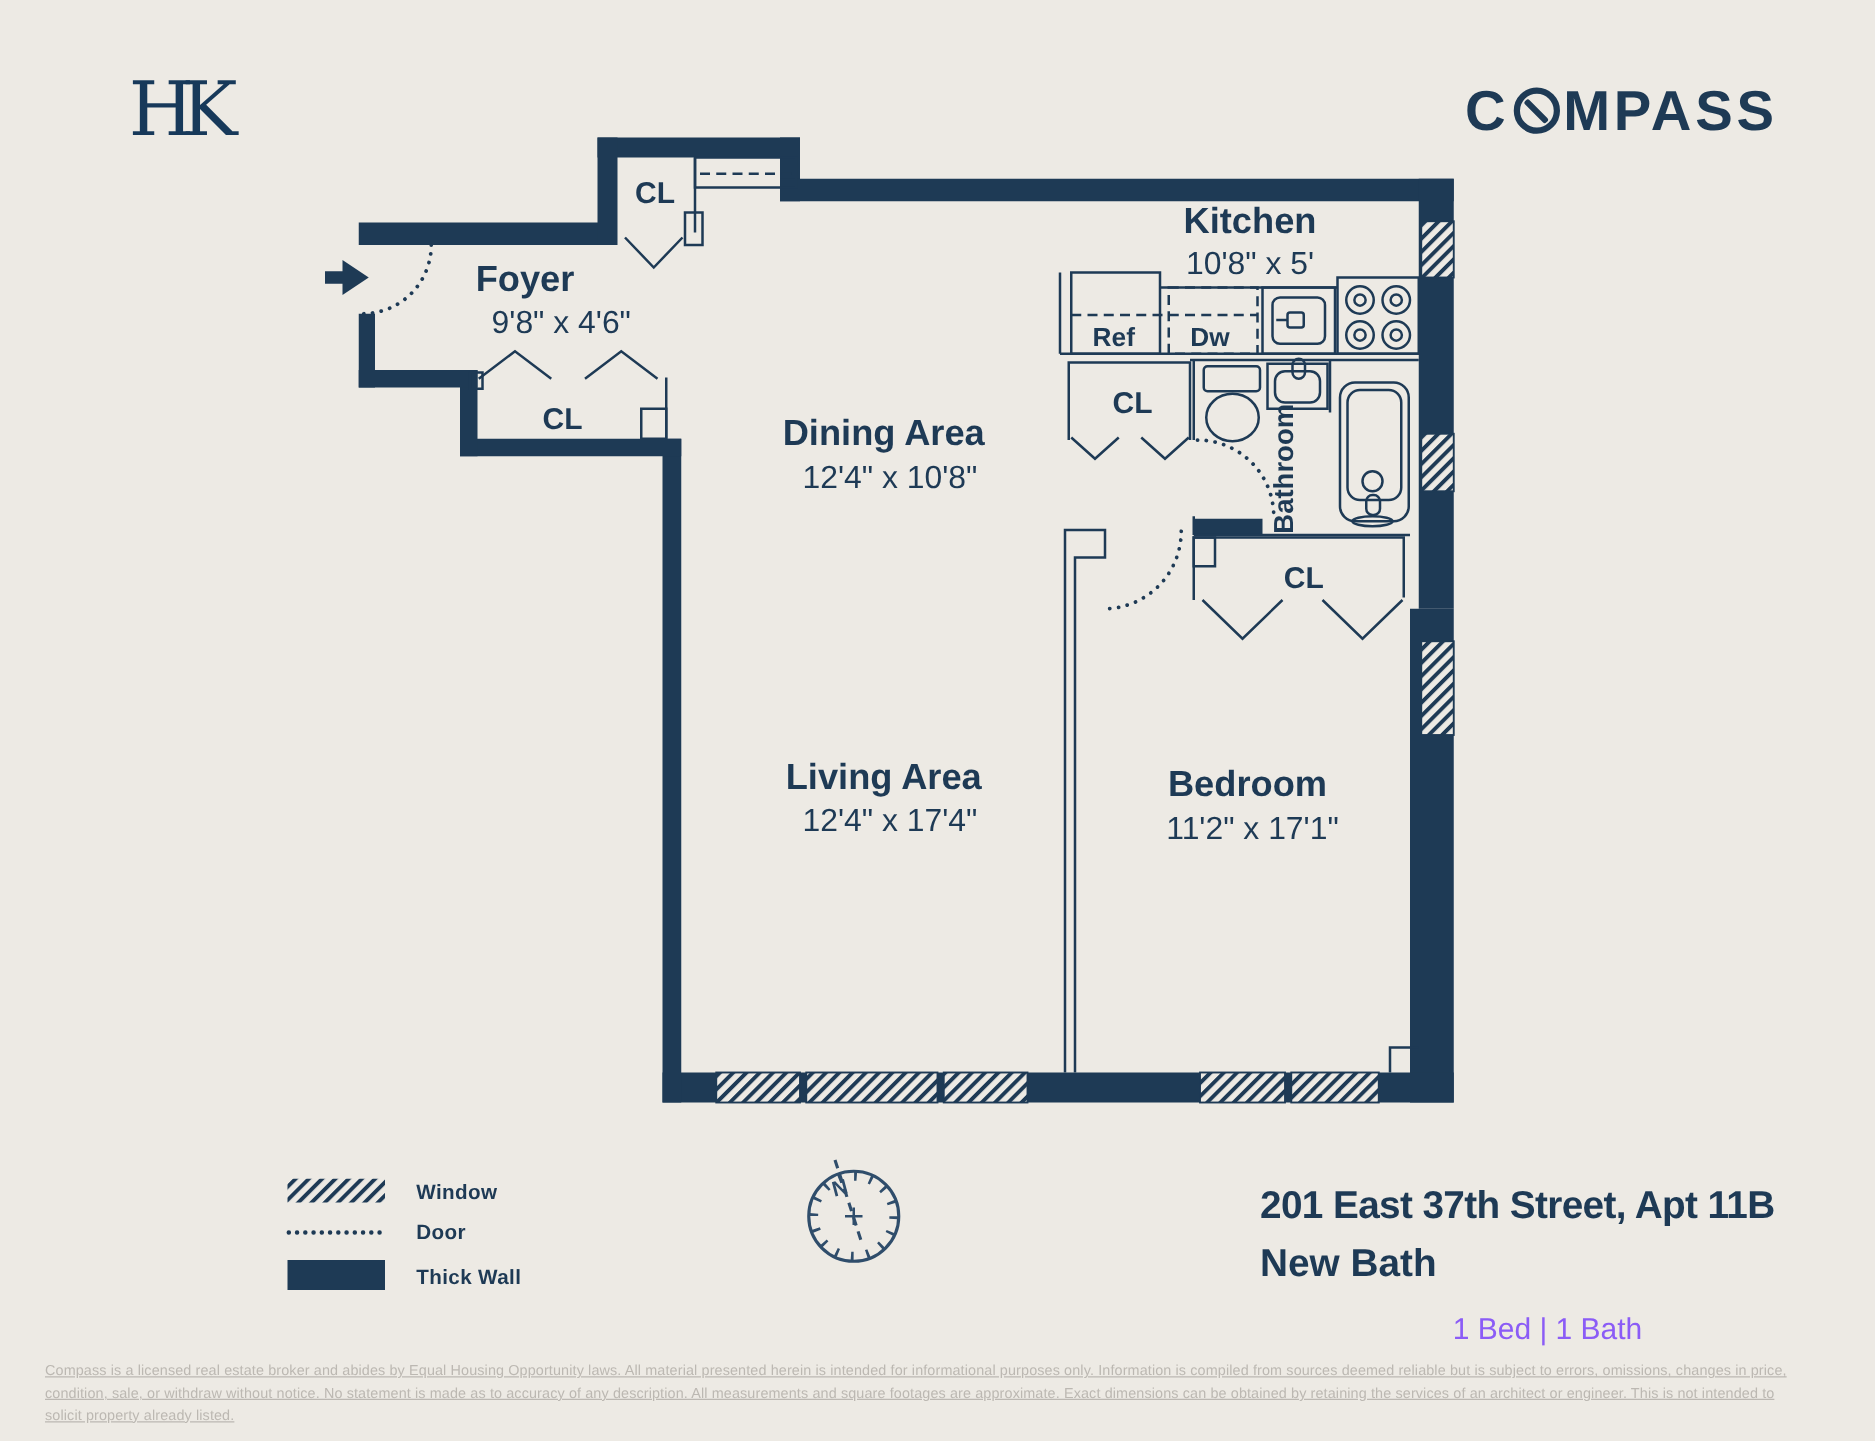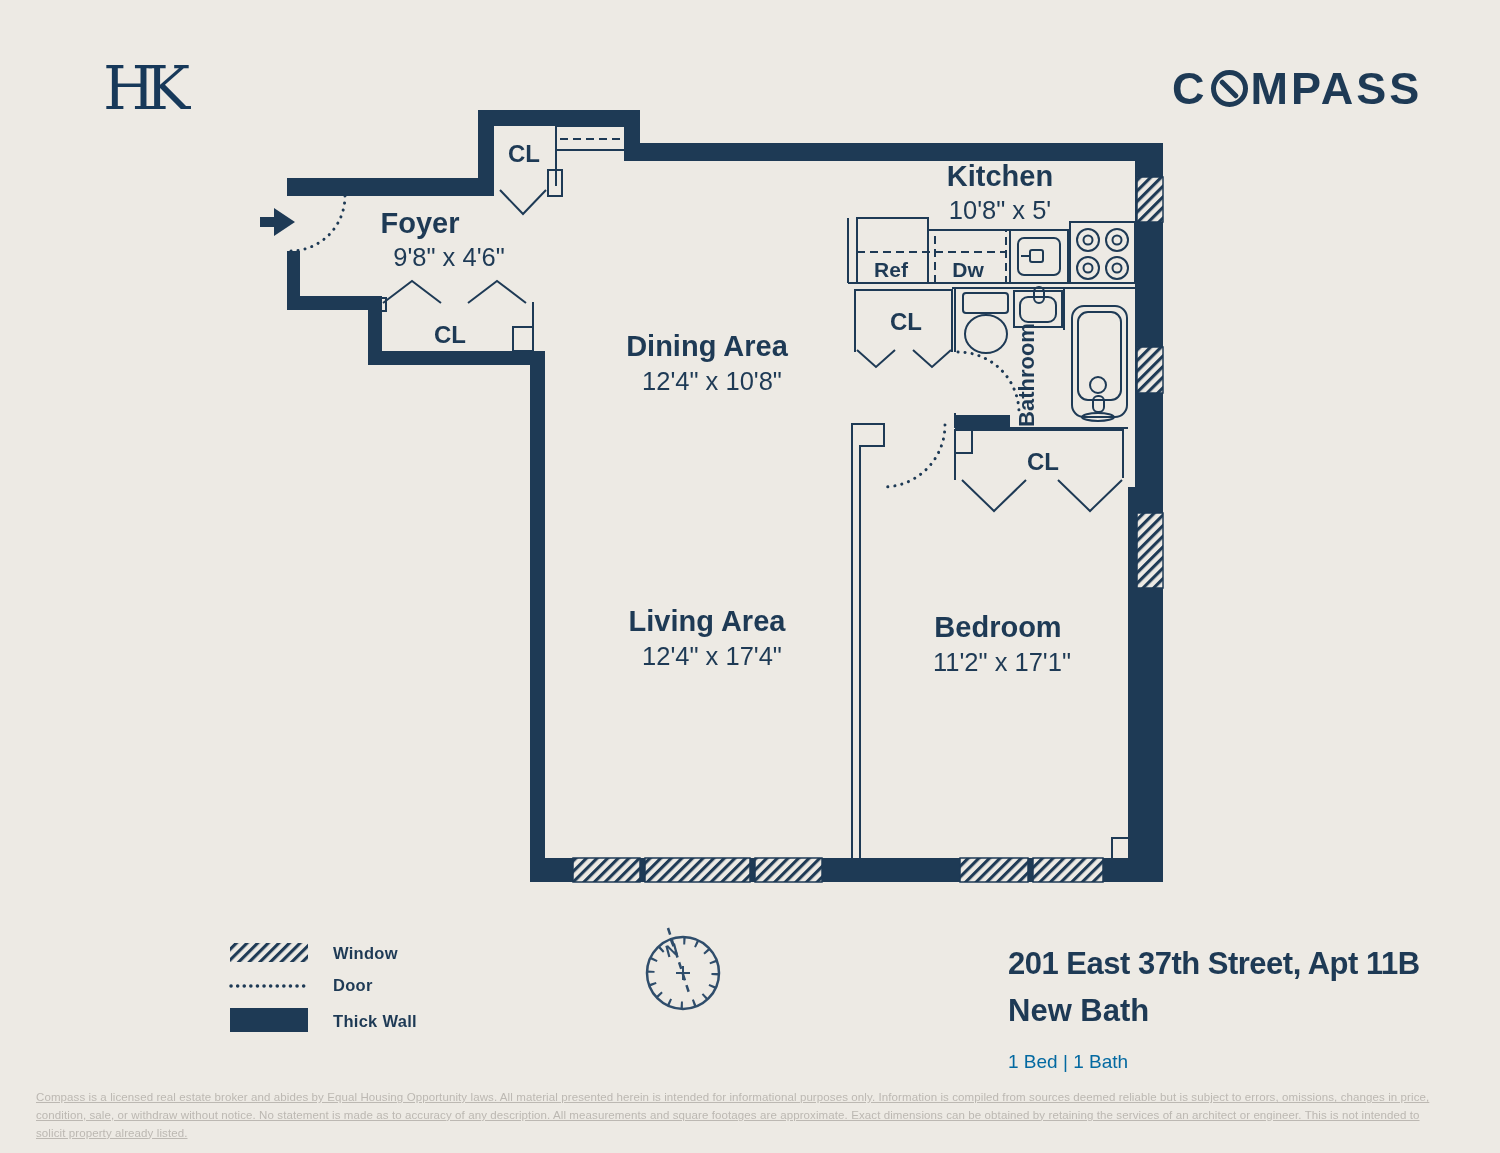--- a/index.html
+++ b/index.html
@@ -37,21 +37,21 @@
   .o-ring .bar{
     position:absolute;left:50%;top:50%;
     width:24px;height:5px;background:#1e3a55;
     transform:translate(-50%,-50%) rotate(45deg);
     border-radius:2px;
   }
   
   .listing{left:1008px;top:908px;width:460px;margin-top:40px;}
   .listing .addr{font-size:31px;font-weight:bold;letter-spacing:-0.5px;line-height:1;}
   .listing .city{font-size:31px;font-weight:bold;margin-top:16px;line-height:1;}
-  .listing .bb{font-size:19px;margin-top:26px;line-height:1;color:#0369a1;}
+  .listing .bb{font-size:24px;margin-top:26px;line-height:1;color:#8b5cf6;text-align:center;}
   
   .disclaimer{
     left:36px;top:1089px;width:1412px;
     font-size:11.5px;line-height:1.55;
     color:#bcb8b2;letter-spacing:0.1px;text-decoration:underline;
   }
   svg text{fill:#1e3a55;font-family:"Liberation Sans",sans-serif;}
   .room-name{font-size:29px;font-weight:bold;}
   .room-dims{font-size:25.5px;font-weight:normal;}
   .cl-label{font-size:24px;font-weight:bold;}

